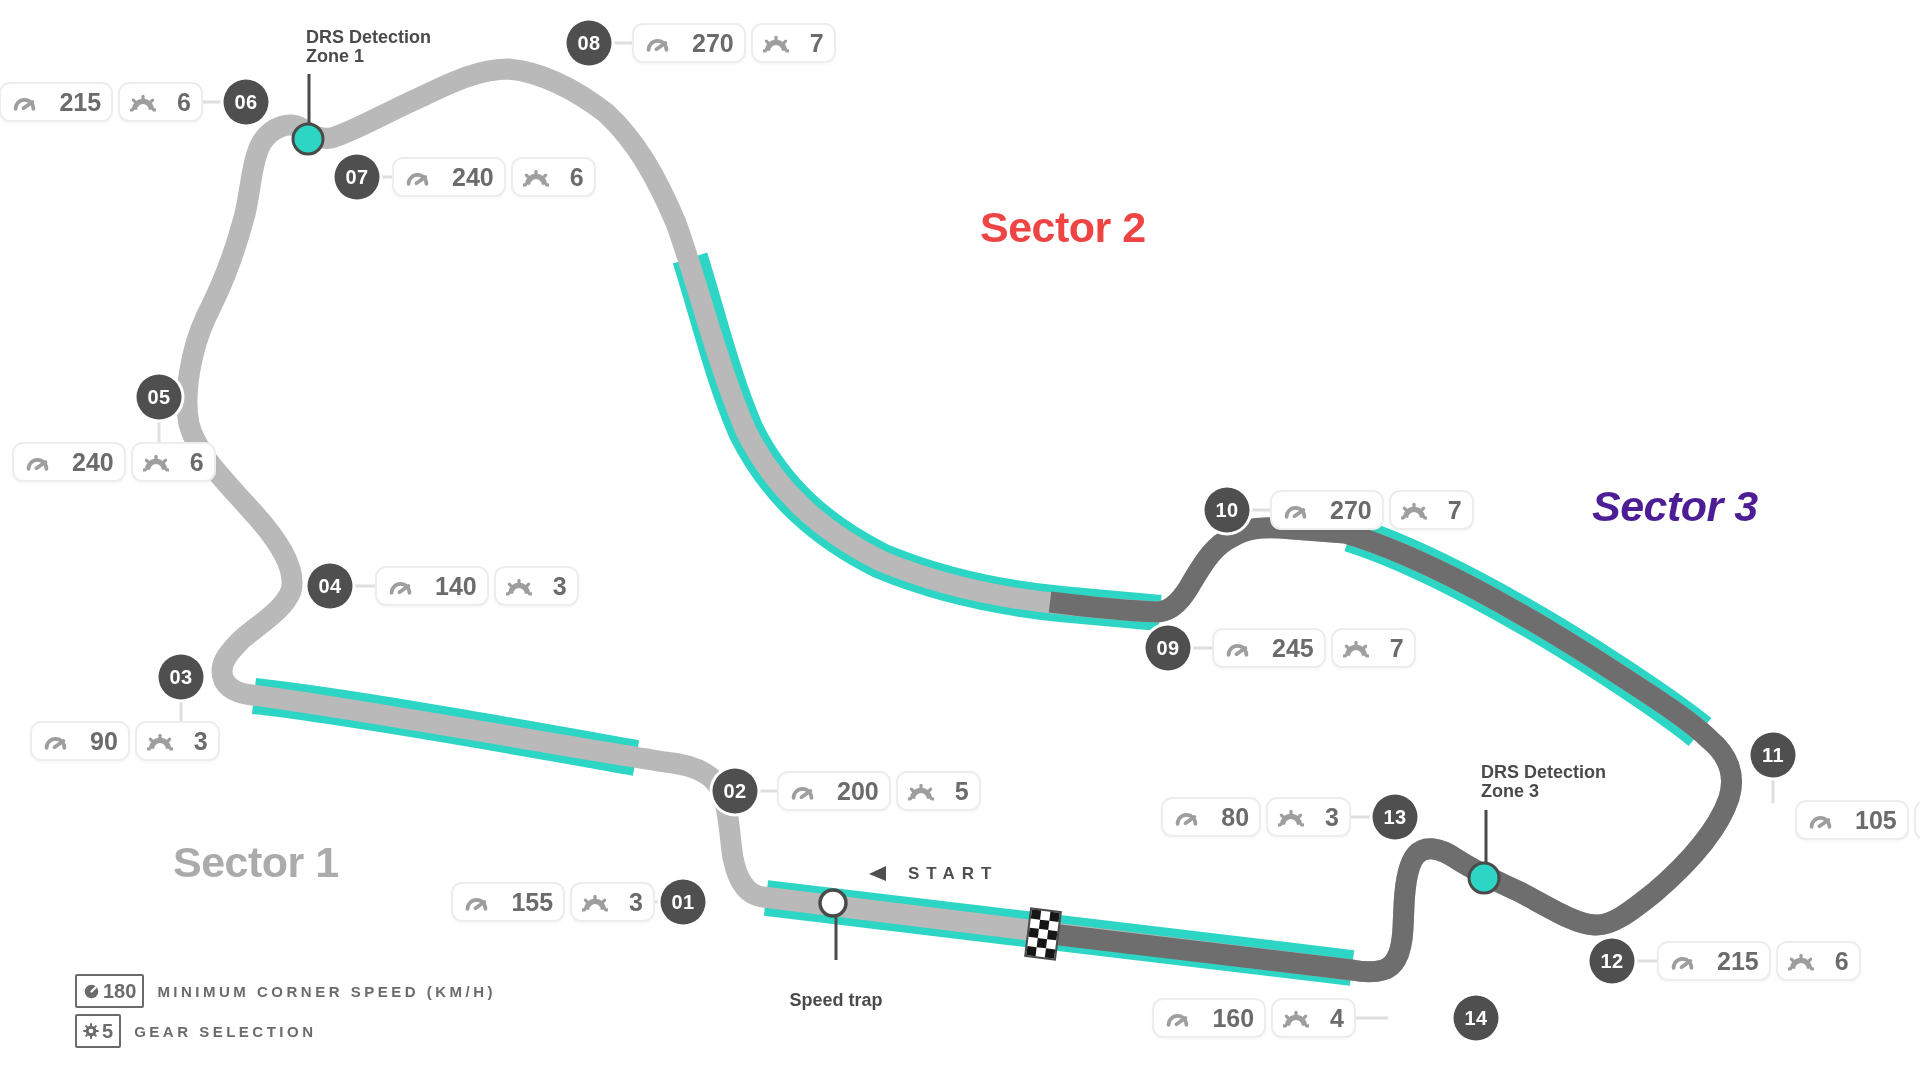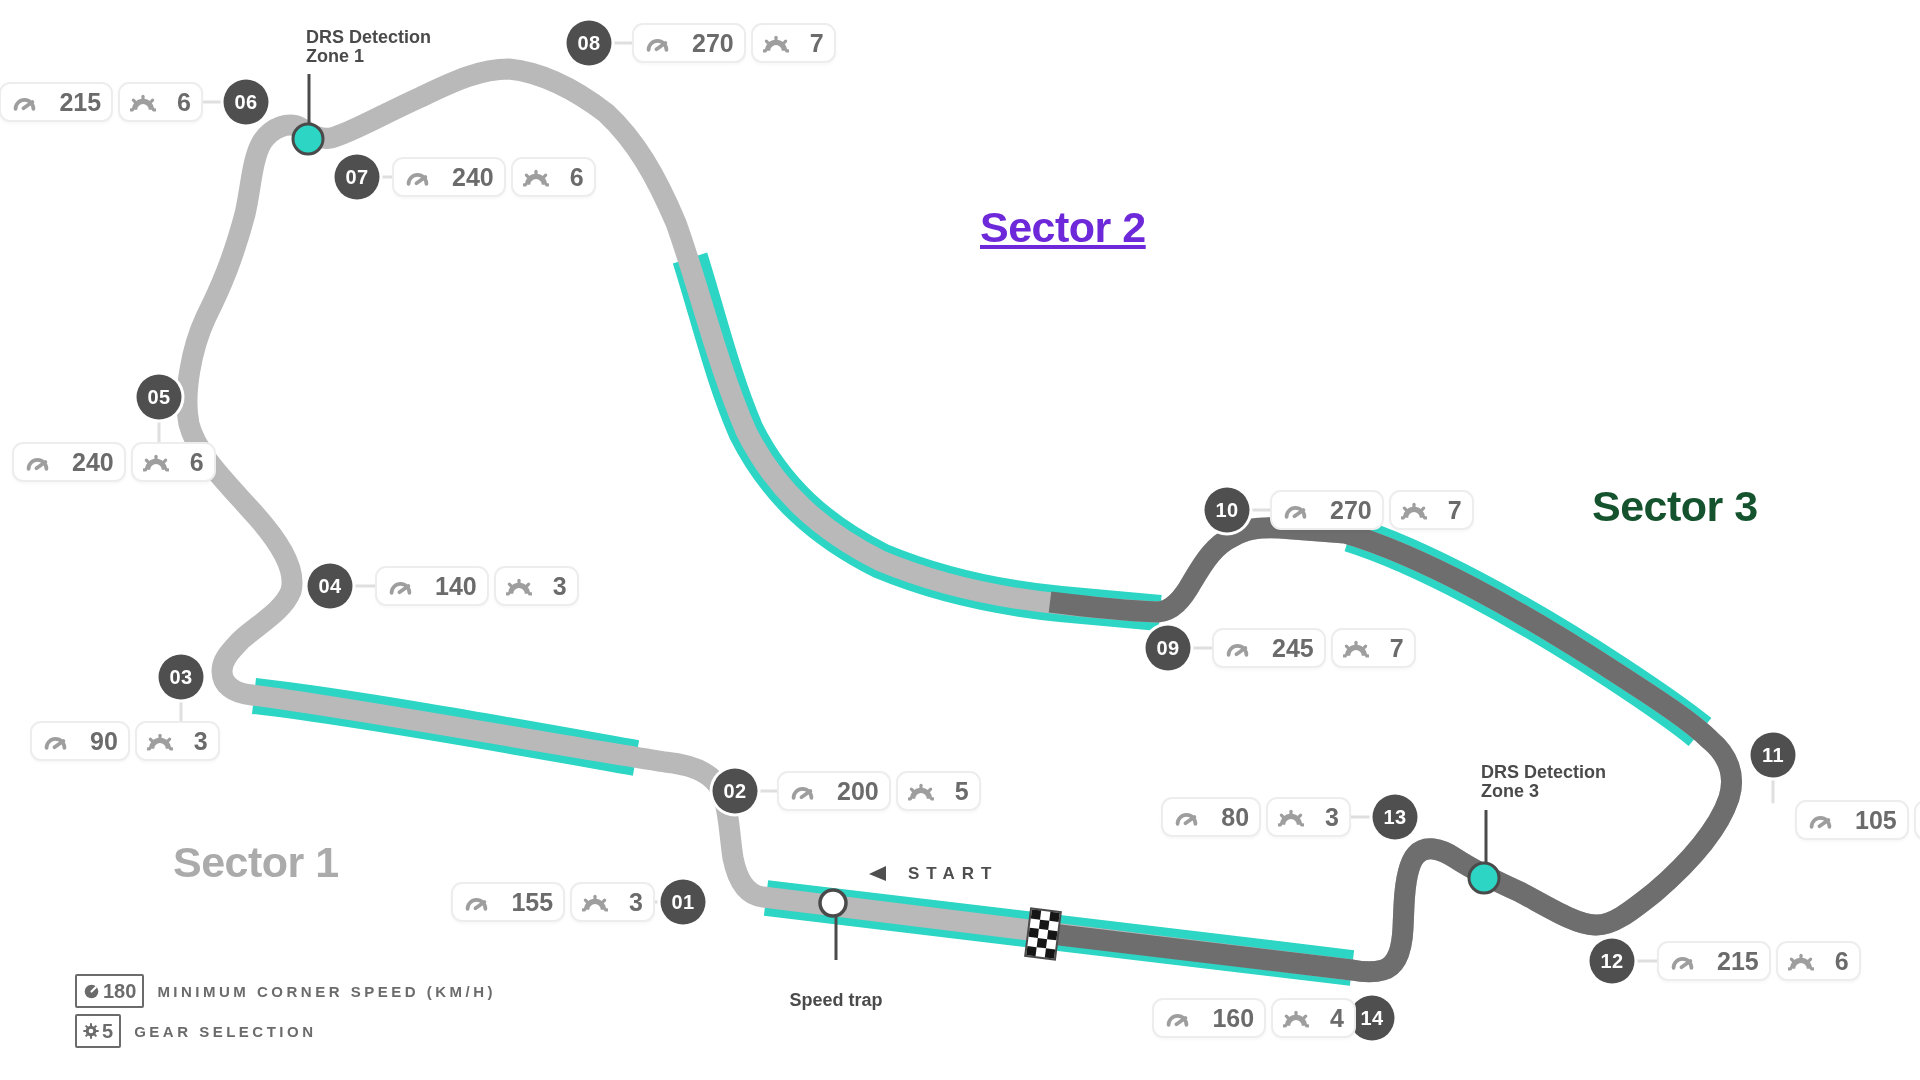--- a/index.html
+++ b/index.html
@@ -5,22 +5,22 @@
   html,body{margin:0;padding:0;background:#fff;}
   .canvas{
     position:relative;width:1920px;height:1080px;background:#ffffff;
     font-family:"Liberation Sans",sans-serif;overflow:hidden;
   }
   svg.track-layer{position:absolute;left:0;top:0;}
   .overlay{position:absolute;left:0;top:0;width:1920px;height:1080px;}
 
   .sector-label{position:absolute;font-weight:bold;font-size:43px;letter-spacing:-0.5px;white-space:nowrap;}
   .sector-1{color:#ababab;}
-  .sector-2{color:#6d28d9;text-decoration:underline;}
-  .sector-3{color:#14532d;}
+  .sector-2{color:#ef4444;}
+  .sector-3{color:#4c1d95;font-style:italic;}
 
   .marker{
     position:absolute;width:45px;height:45px;border-radius:50%;
     background:var(--marker-bg);color:#fff;display:flex;align-items:center;justify-content:center;
     font-weight:bold;font-size:20px;letter-spacing:0.5px;
     transform:translate(-50%,-50%);box-shadow:0 0 0 3px #ffffff;
   }
   .chips{position:absolute;display:flex;gap:5px;height:40px;}
   .chip{
     display:flex;align-items:center;gap:21px;background:#ffffff;
@@ -569,21 +569,21 @@
               <line x1="19.1" y1="9.9" x2="21.2" y2="7.8"></line>
               <line x1="22" y1="17" x2="23.5" y2="17"></line>
             </g>
           </svg>
           <span class="gear-val">3</span>
         </span>
       </div>
     </div>
 
     <div class="corner">
-      <div class="marker" style="left: 1372px; top: 1018px;">
+      <div class="marker" style="left: 1476px; top: 1018px;">
         <span class="num">14</span>
       </div>
       <div class="chips" style="right: 564px; top: 998px;">
         <span class="chip">
           <svg width="27" height="21" viewBox="0 0 24 20">
             <path d="M3.5,16 A8.5,8.5 0 0 1 20.5,16" fill="none" stroke="#9e9e9e" stroke-width="3.6" stroke-linecap="round"></path>
             <line x1="11" y1="15.5" x2="19.5" y2="9.5" stroke="#9e9e9e" stroke-width="3.6" stroke-linecap="round"></line>
           </svg>
           <span class="speed-val">160</span>
         </span>

